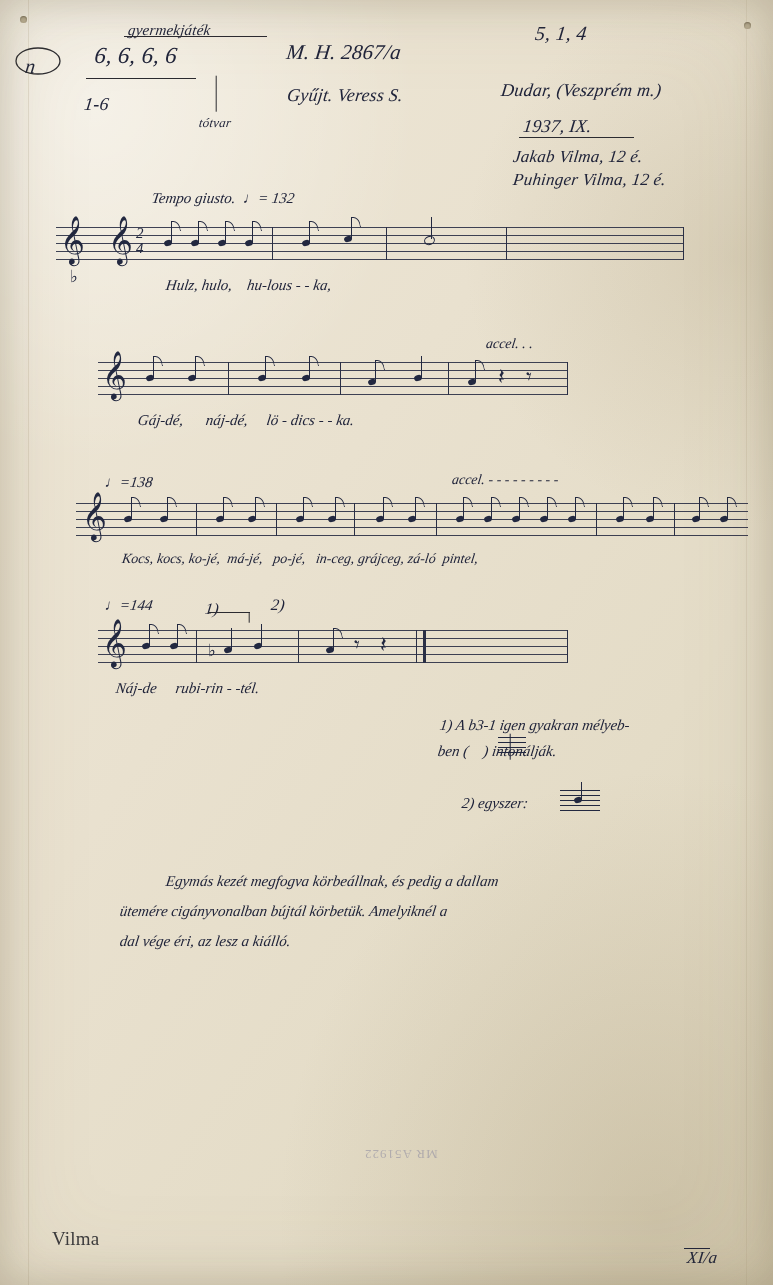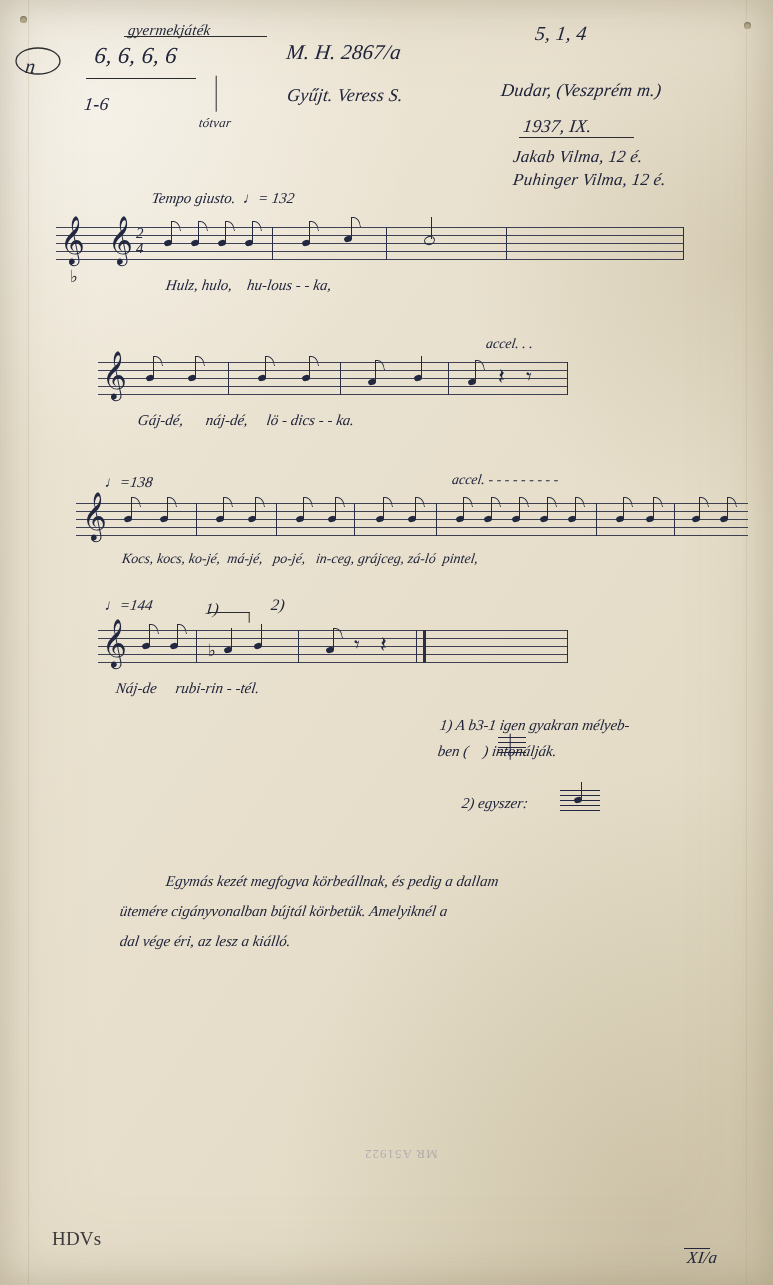--- a/index.html
+++ b/index.html
@@ -560,18 +560,18 @@
         <div class="stem" style="height:18px; top:-15px;"></div>
       </div>
   </div>
 
   <div class="footer-note" style="left:166px; top:866px;">Egymás kezét megfogva körbeállnak, és pedig a dallam</div>
   <div class="footer-note" style="left:120px; top:896px;">ütemére cigányvonalban bújtál körbetük. Amelyiknél a</div>
   <div class="footer-note" style="left:120px; top:926px;">dal vége éri, az lesz a kiálló.</div>
 
   <div class="stamp" style="left:364px; top:1146px;">MR A51922</div>
 
-  <div class="ink pencil" style="left:52px; top:1228px; font-size:19px;">HDVs</div>
+  <div class="ink pencil" style="left:52px; top:1228px; font-size:19px;">Vilma</div>
   <div class="ink hand" style="left:686px; top:1248px; font-size:17px;">XI/a</div>
   <div class="strike" style="left:684px; top:1248px; width:26px; background:#20243a;"></div>
 
   <div id="paper-edge"></div>
 </div>
 
 </body></html>

